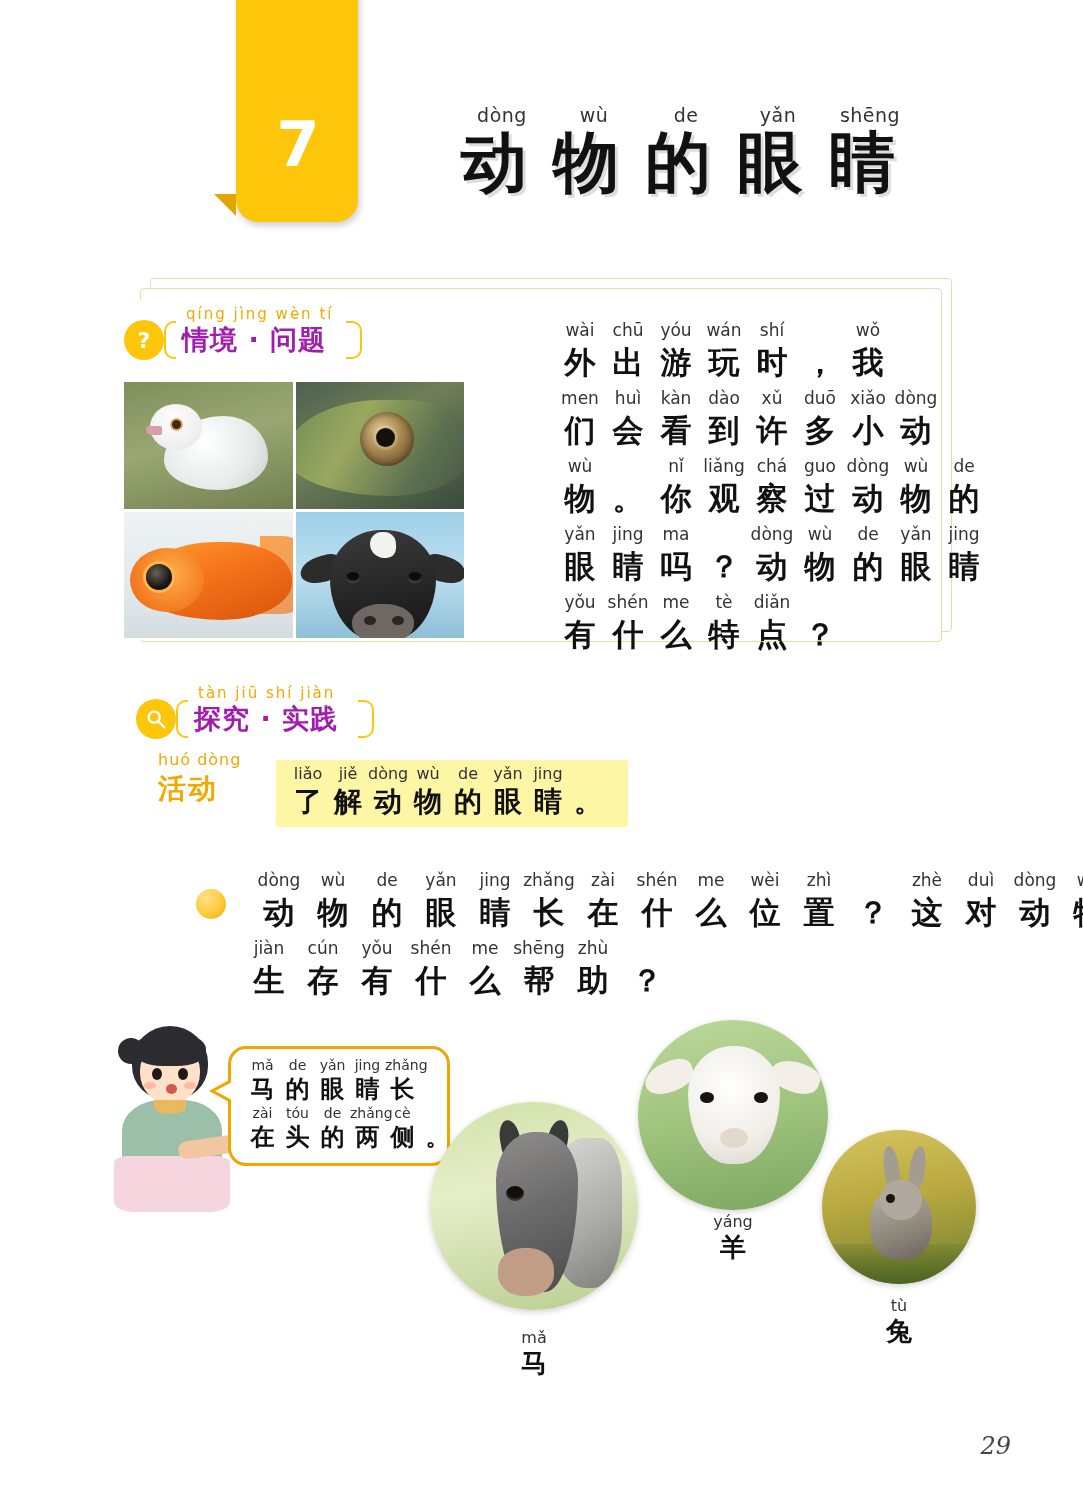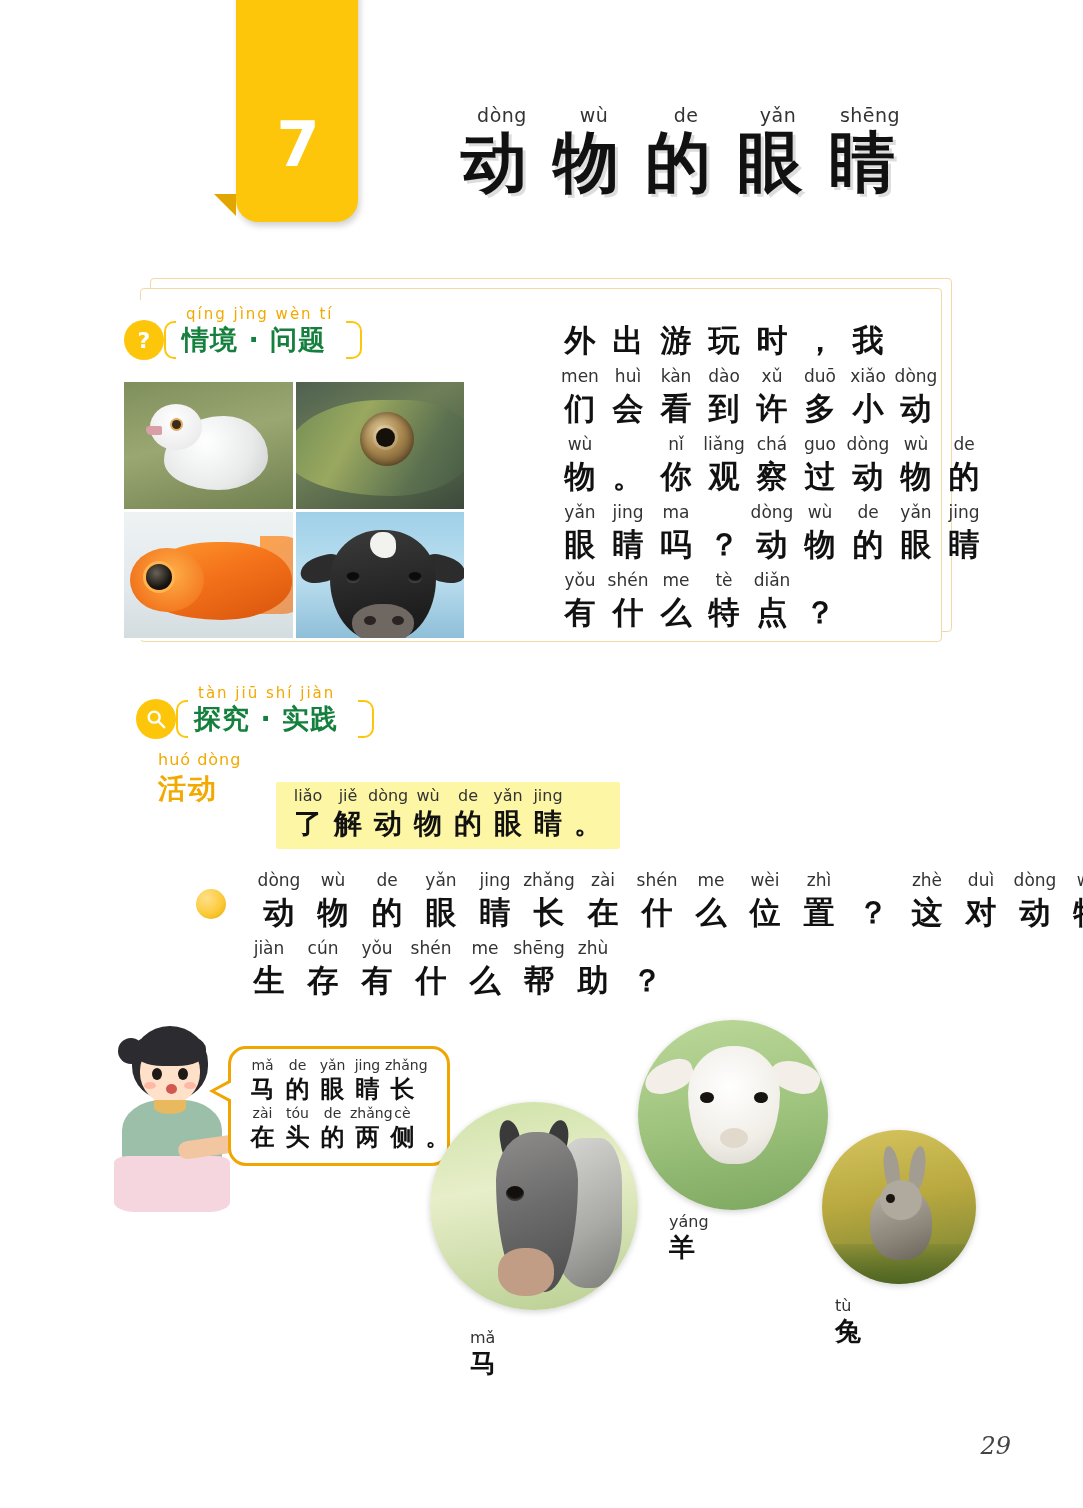--- a/index.html
+++ b/index.html
@@ -135,21 +135,21 @@
     top: -17px; left: 8px;
     font-size: 15px;
     color: #f2a900;
     font-family: "DejaVu Sans", sans-serif;
     white-space: nowrap;
     letter-spacing: 2px;
   }
   .pill .han {
     font-size: 27px;
     font-weight: bold;
-    color: #15803d;
+    color: #a21caf;
     font-family: "DejaVu Sans", sans-serif;
     letter-spacing: 1px;
     white-space: nowrap;
   }
   .pill .bracket {
     width: 14px; height: 34px;
     border: 2.5px solid #fdc60b;
     border-left: none;
     border-radius: 0 10px 10px 0;
     margin-left: 4px;
@@ -315,23 +315,23 @@
     font-family: "DejaVu Sans", sans-serif;
   }
   .activity-label .han {
     font-size: 28px; font-weight: bold; color: #f2a900;
     font-family: "DejaVu Sans", sans-serif; letter-spacing: 2px;
     margin-top: 1px;
   }
   .activity-box {
     position: absolute;
     left: 276px;
-    top: 782px;
+    top: 760px;
     background: #fdf6a5;
-    padding: 4px 12px 6px 12px;
+    padding: 4px 20px 6px 12px;
     border-radius: 2px;
   }
   .activity-box .py {
     display: flex; font-size: 16px; color: #333;
     font-family: "DejaVu Sans", sans-serif;
   }
   .activity-box .hz {
     display: flex; font-size: 28px; font-weight: bold; color: #111;
     font-family: "DejaVu Sans", sans-serif;
   }
@@ -451,21 +451,21 @@
 
   
   .circ-photo {
     position: absolute;
     border-radius: 50%;
     overflow: hidden;
     box-shadow: 0 2px 6px rgba(0,0,0,.18);
   }
   .cap {
     position: absolute;
-    text-align: left;
+    text-align: center;
     font-family: "DejaVu Sans", sans-serif;
   }
   .cap .py { font-size: 16px; color: #333; }
   .cap .hz { font-size: 26px; font-weight: bold; color: #111; margin-top: -1px; }
 
   
   #photo-horse { left: 430px; top: 1102px; width: 208px; height: 208px;
     background: linear-gradient(170deg,#cfe2a8 0%, #e7eec9 40%, #b9cf92 100%); }
   #photo-horse .hhead {
     position: absolute; left: 66px; top: 30px; width: 82px; height: 160px;
@@ -621,20 +621,29 @@
       <div class="ceye-r"></div>
     <div class="cmuzzle"></div>
       <div class="cnos-l"></div>
       <div class="cnos-r"></div>
   </div>
 </div>
 
 <div class="para" style="left:556px; top:320px;">
 
   <div class="pline">
+    <div class="py">
+      <span>wài</span>
+      <span>chū</span>
+      <span>yóu</span>
+      <span>wán</span>
+      <span>shí</span>
+      <span></span>
+      <span>wǒ</span>
+    </div>
     <div class="hz">
       <span>外</span>
       <span>出</span>
       <span>游</span>
       <span>玩</span>
       <span>时</span>
       <span>，</span>
       <span>我</span>
     </div>
   </div>

